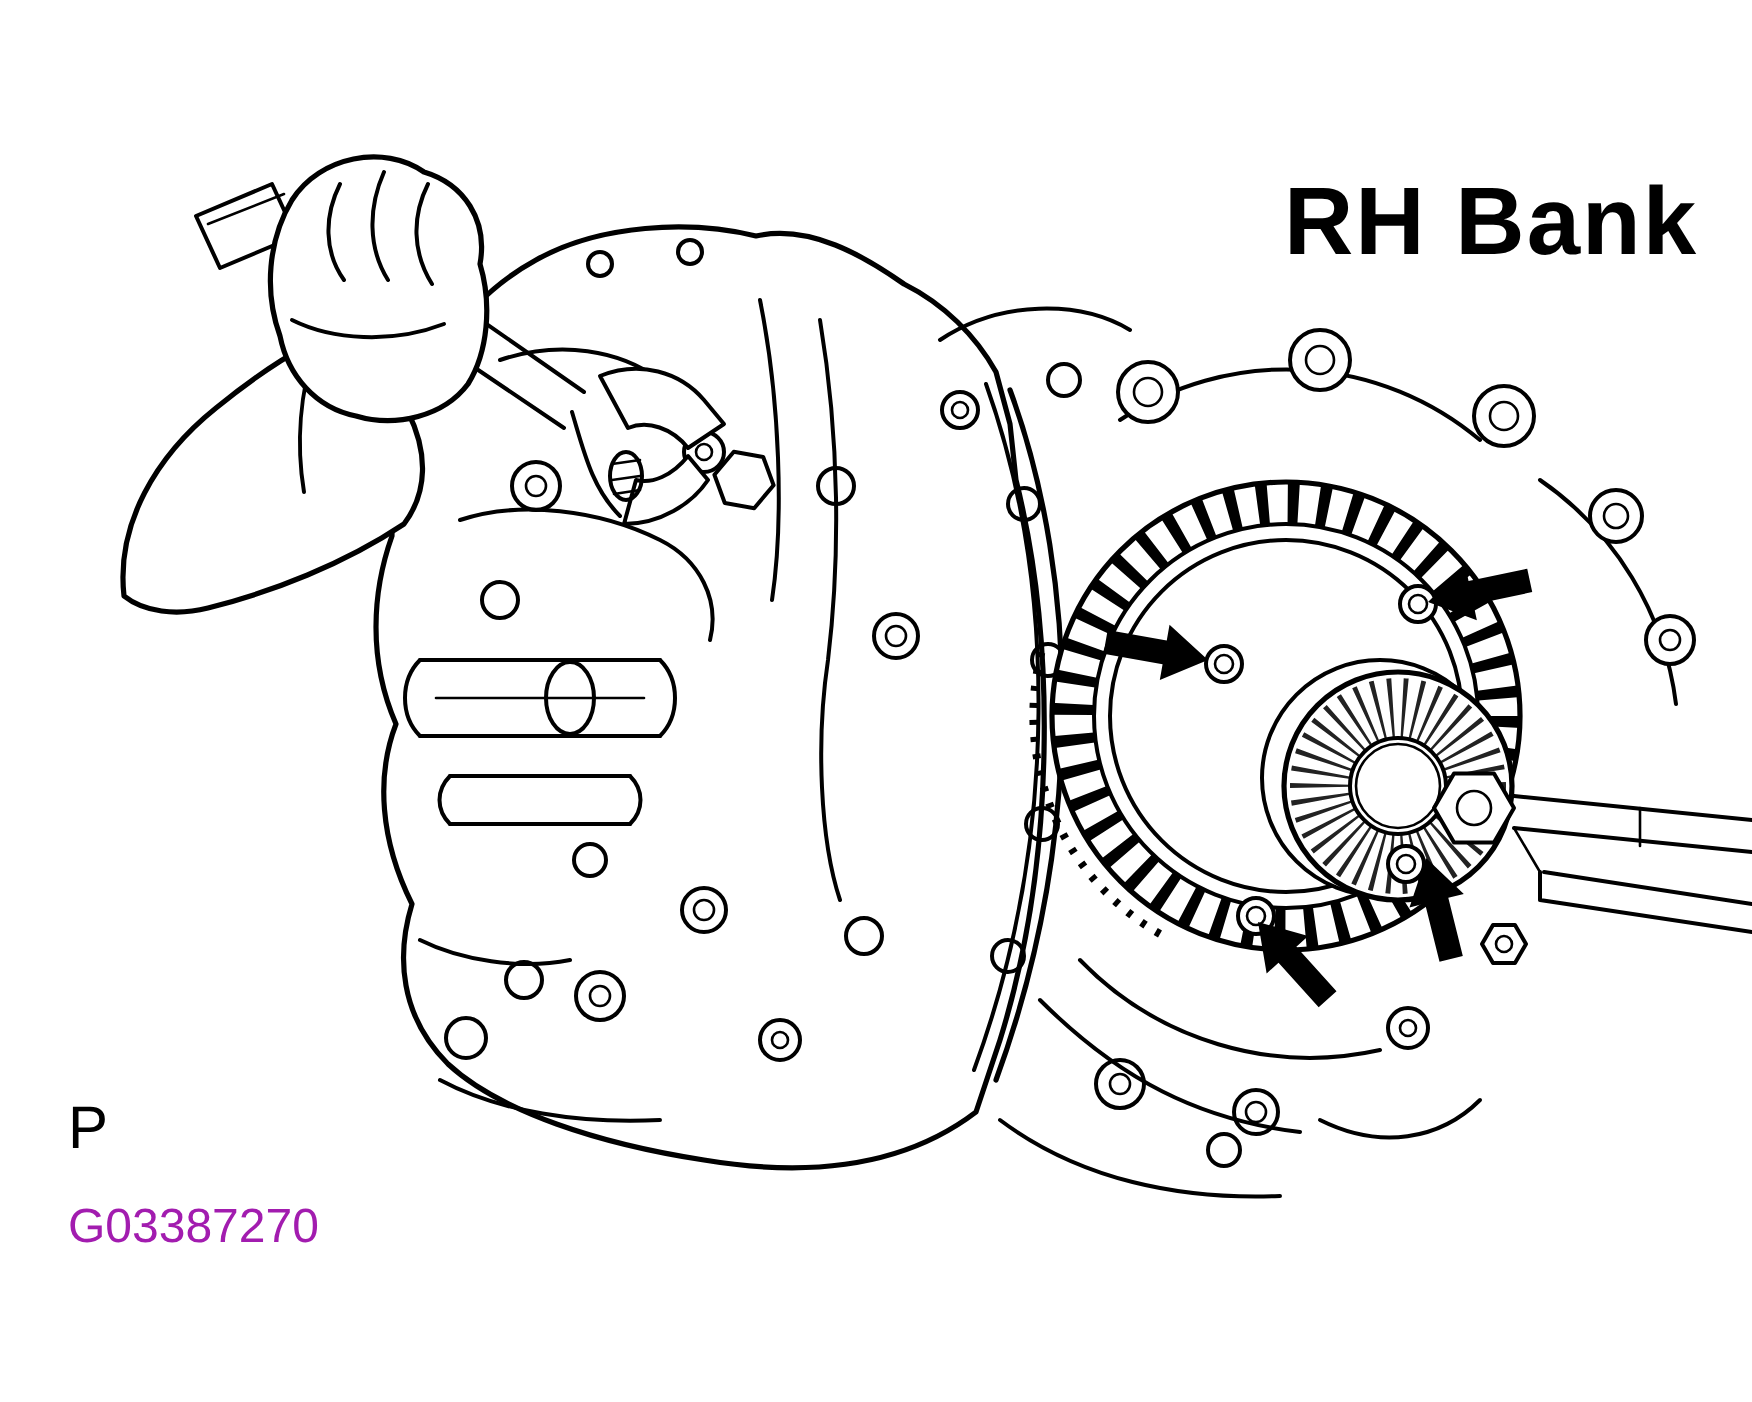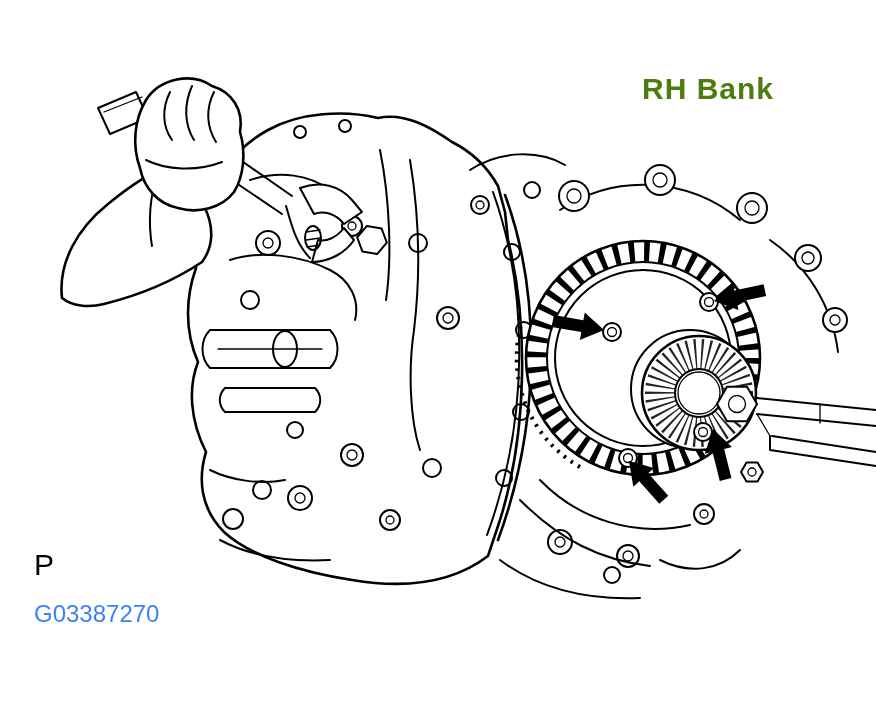--- a/index.html
+++ b/index.html
@@ -14,30 +14,30 @@
   svg *{vector-effect:none;}
   .ln{stroke:#000;fill:none;stroke-width:2;stroke-linecap:round;stroke-linejoin:round;}
   .ln-thick{stroke:#000;fill:none;stroke-width:2.6;stroke-linecap:round;stroke-linejoin:round;}
   .ln-thin{stroke:#000;fill:none;stroke-width:1.3;stroke-linecap:round;stroke-linejoin:round;}
   .fillw{fill:#ffffff;}
   .solid{fill:#000000;stroke:none;}
   .teeth{fill:none;stroke:#000;stroke-width:21;stroke-dasharray:5.5 9.8;}
   .hatch{fill:none;stroke:#222;stroke-width:30;stroke-dasharray:1.8 4.6;}
   .beads{fill:none;stroke:#000;stroke-width:4;stroke-dasharray:2.5 6;}
   .bank-label{
-    position:absolute;left:642px;top:72px;
-    font-size:30px;font-weight:bold;color:#4d7c0f;letter-spacing:1px;
+    position:absolute;left:642px;top:84px;
+    font-size:48px;font-weight:bold;color:#000000;letter-spacing:1px;
   }
   .fig-letter{
     position:absolute;left:34px;top:548px;
     font-size:30px;color:#000;font-weight:normal;
   }
   .fig-number{
     position:absolute;left:34px;top:600px;
-    font-size:24px;color:#3b82f6;
+    font-size:24px;color:#a21caf;
   }
 </style>
 </head>
 <body>
 
 <div class="figure-canvas">
 
   <svg class="art" width="876" height="701" viewBox="0 0 876 701">
 
     <g>

